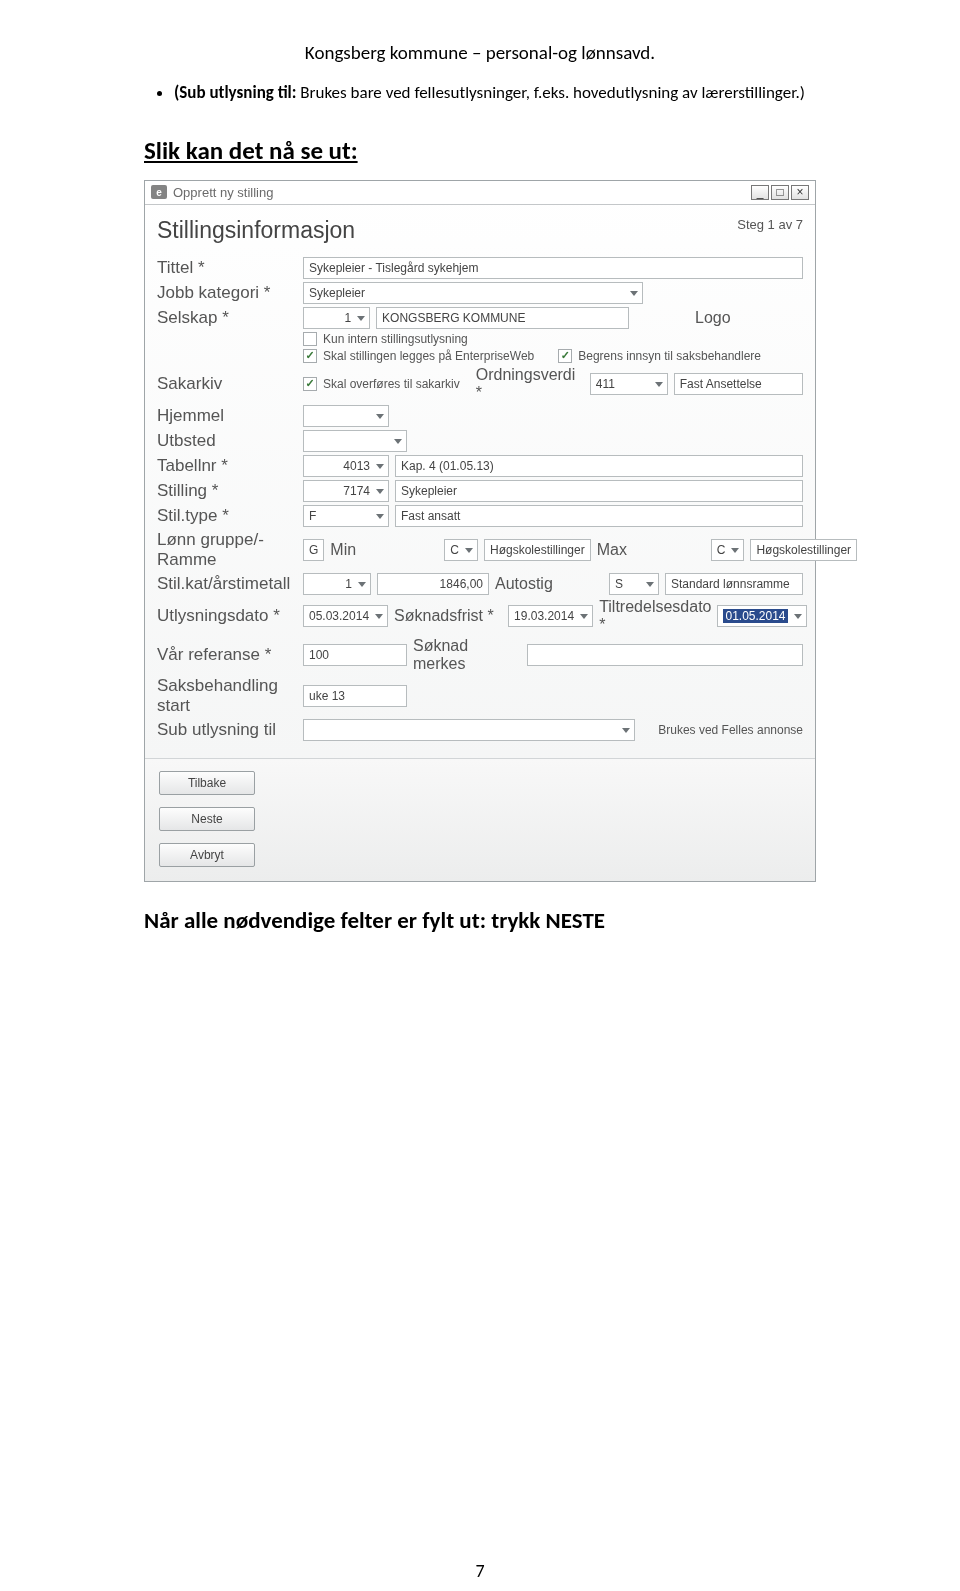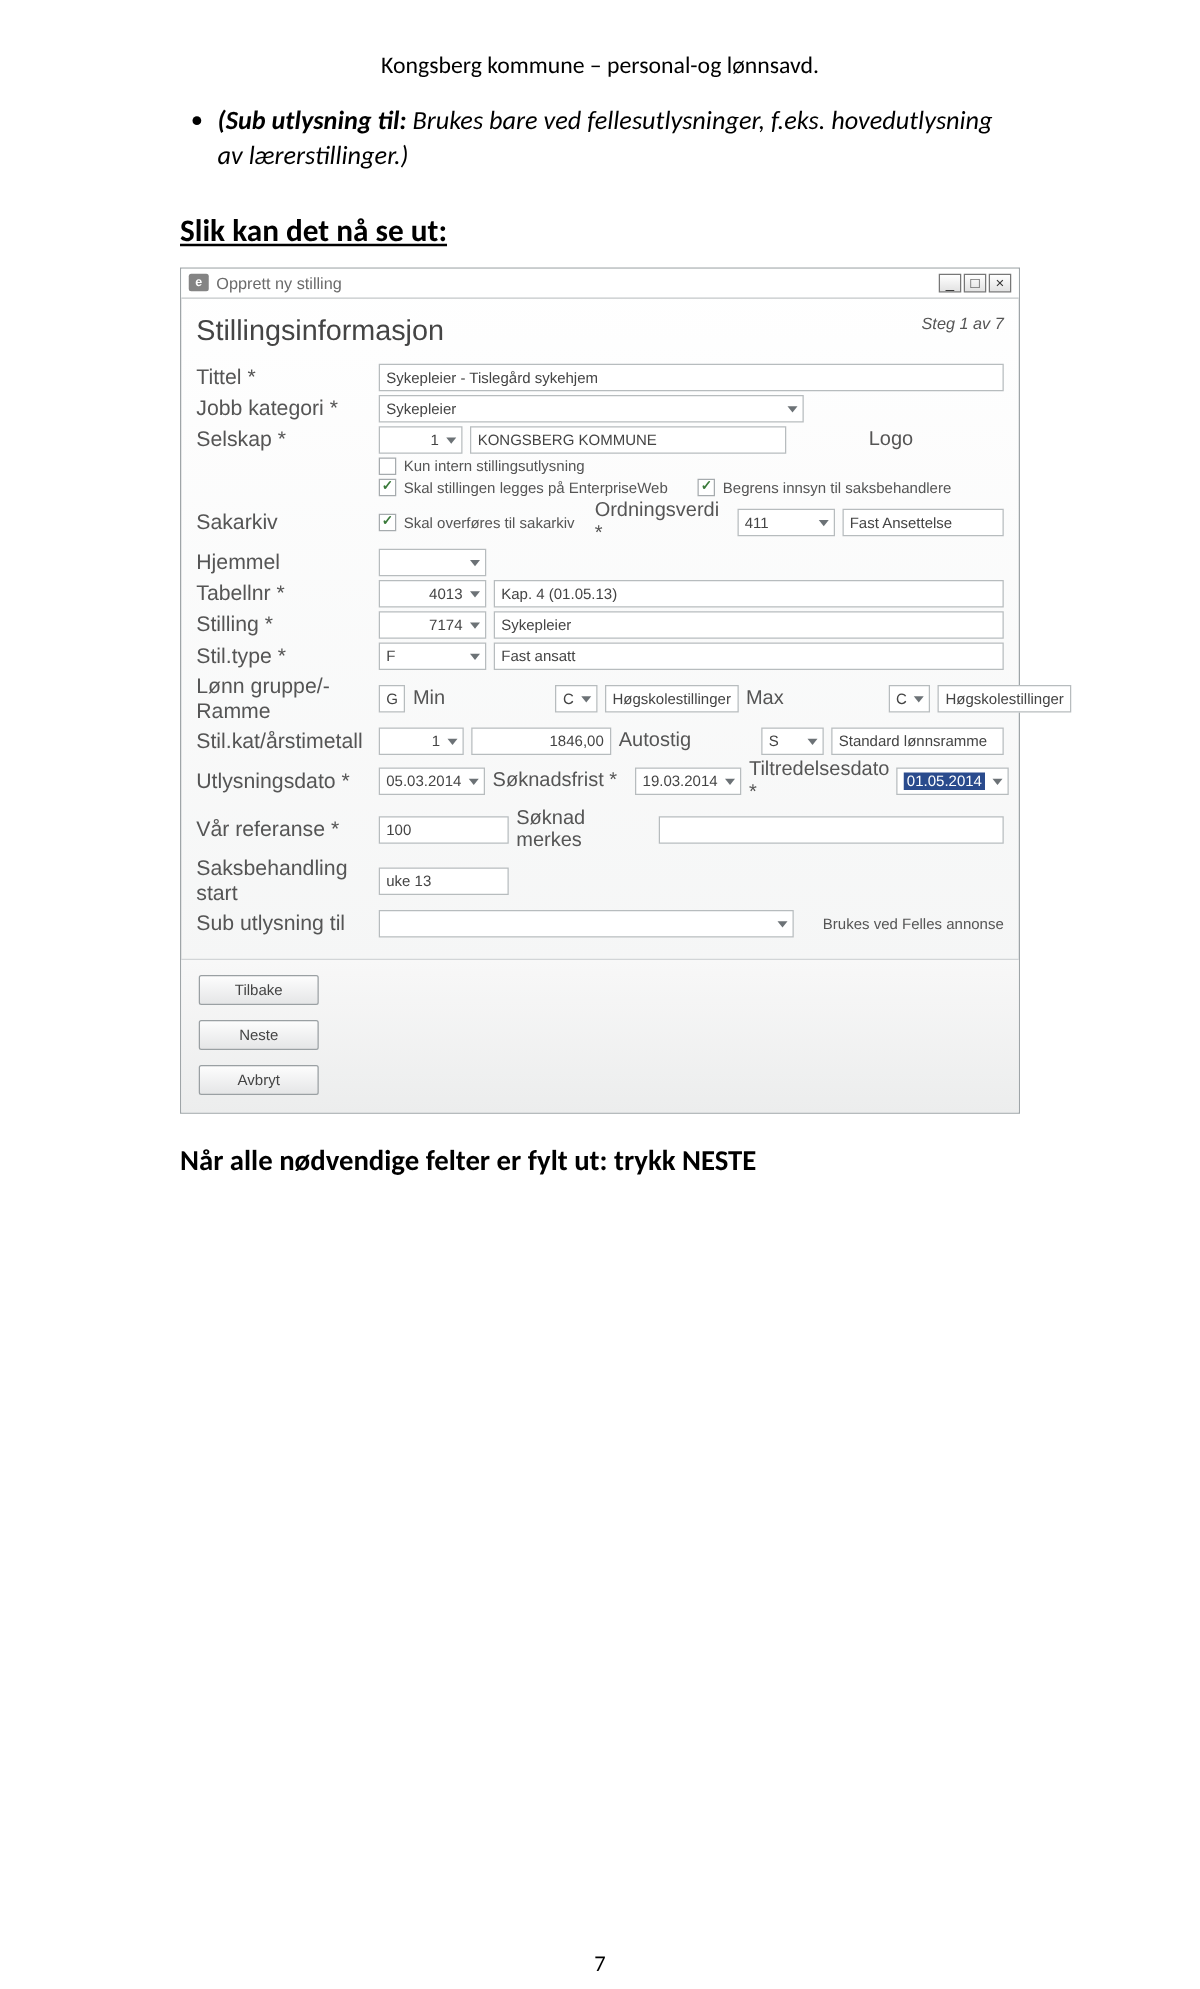--- a/index.html
+++ b/index.html
@@ -1,36 +1,36 @@
 <!DOCTYPE html>
 <html><head>
 <meta charset="utf-8">
 <style>
   * { box-sizing: border-box; }
   body { margin: 0; background: #fff; font-family: Calibri, Arial, sans-serif; color: #000; font-size: 20px; }
   .page { width: 832px; margin: 11px auto; padding: 30px 80px 40px; position: relative; min-height: 1591px; }
   .header-right { text-align: center; font-size: 19px; margin-bottom: 18px; }
   ul.bullet { margin: 0 0 30px 30px; padding: 0; }
-  ul.bullet li { font-size: 21px; line-height: 1.35; font-style: italic; }
+  ul.bullet li { font-size: 17px; line-height: 1.35; }
   .bullet .strong { font-weight: bold; }
   .section-title { font-size: 25px; font-weight: bold; text-decoration: underline; margin: 30px 0 14px; }
   .follow-text { font-size: 23px; font-weight: bold; margin-top: 24px; }
 
   
   .window { border: 1px solid #9fa5a8; background: linear-gradient(#fff, #f3f4f4); font-family: Tahoma, Arial, sans-serif; font-size: 12px; color: #555; width: 100%; }
   .titlebar { display: flex; align-items: center; background: #fff; padding: 4px 6px; border-bottom: 1px solid #c4c7c9; }
   .winicon { width: 16px; height: 14px; margin-right: 6px; display: inline-flex; align-items: center; justify-content: center; background:#848484; color:#fff; font-size:10px; font-weight:bold; border-radius:2px; }
   .wintitle { color: #6b6b6b; font-size: 13px; }
   .winbuttons { margin-left: auto; display: flex; gap: 2px; }
   .winbtn { width: 18px; height: 15px; border: 1px solid #777; background: linear-gradient(#fff,#e2e2e2); font-size: 12px; line-height: 12px; text-align: center; font-family: Arial; color: #333; }
 
   .content-pad { padding: 10px 12px 14px; }
   .heading-row { display: flex; align-items: flex-start; padding: 2px 0 6px; }
   .heading { font-size: 23px; color: #444; font-weight: normal; }
-  .step { margin-left: auto; font-size: 13px; color: #555; font-style: italic; }
+  .step { margin-left: auto; font-size: 13px; color: #555; }
 
   .form-area { padding-top: 4px; }
   .row { display: flex; align-items: center; gap: 6px; margin: 3px 0; }
   .lab { width: 140px; font-size: 17px; color: #555; flex: 0 0 140px; }
   .lab-s { width: 108px; font-size: 16px; color: #555; flex: 0 0 108px; text-align: left; }
   .input, .sel { height: 22px; border: 1px solid #b7bcbe; background: #fff; font-size: 12px; color: #444; padding: 0 5px; display: inline-flex; align-items: center; }
   .sel { position: relative; padding-right: 18px; }
   .sel::after { content: ""; position: absolute; right: 4px; top: 50%; margin-top: -2px; border-left: 4px solid transparent; border-right: 4px solid transparent; border-top: 5px solid #6c7276; }
   .cb { width: 14px; height: 14px; border: 1px solid #a6abae; background: #fff; display: inline-flex; align-items: center; justify-content: center; font-size: 11px; color: #3a7a3a; font-weight: bold; line-height: 1; }
   .cb.checked::before { content: "✓"; }
@@ -116,20 +116,24 @@
           <span class="lab-s" style="width:95px">Ordningsverdi *</span>
           <div class="sel" style="width:78px">411</div>
           <div class="input" style="flex:1">Fast Ansettelse</div>
         </div>
 
         <div class="row">
           <div class="lab">Hjemmel</div>
           <div class="sel" style="width:86px"></div>
         </div>
 
+        <div class="row">
+          <div class="lab">Utbsted</div>
+          <div class="sel" style="width:104px"></div>
+        </div>
 
         <div class="row">
           <div class="lab">Tabellnr *</div>
           <div class="sel" style="width:86px; justify-content:flex-end;">4013</div>
           <div class="input" style="flex:1">Kap. 4 (01.05.13)</div>
         </div>
 
         <div class="row">
           <div class="lab">Stilling *</div>
           <div class="sel" style="width:86px; justify-content:flex-end;">7174</div>

